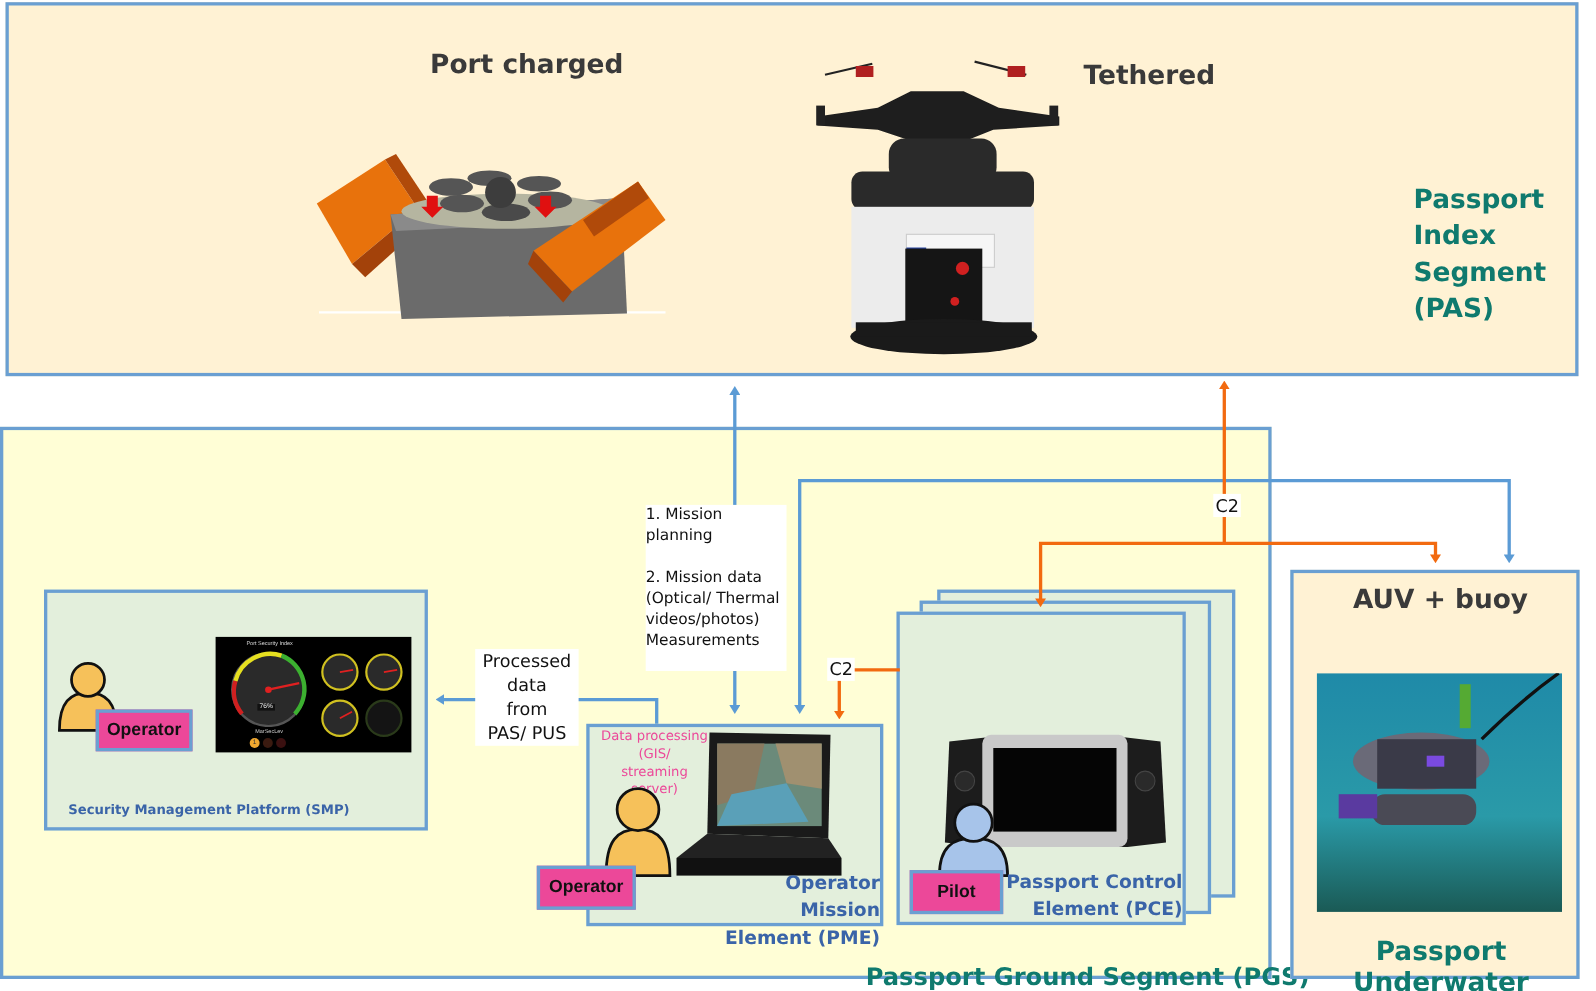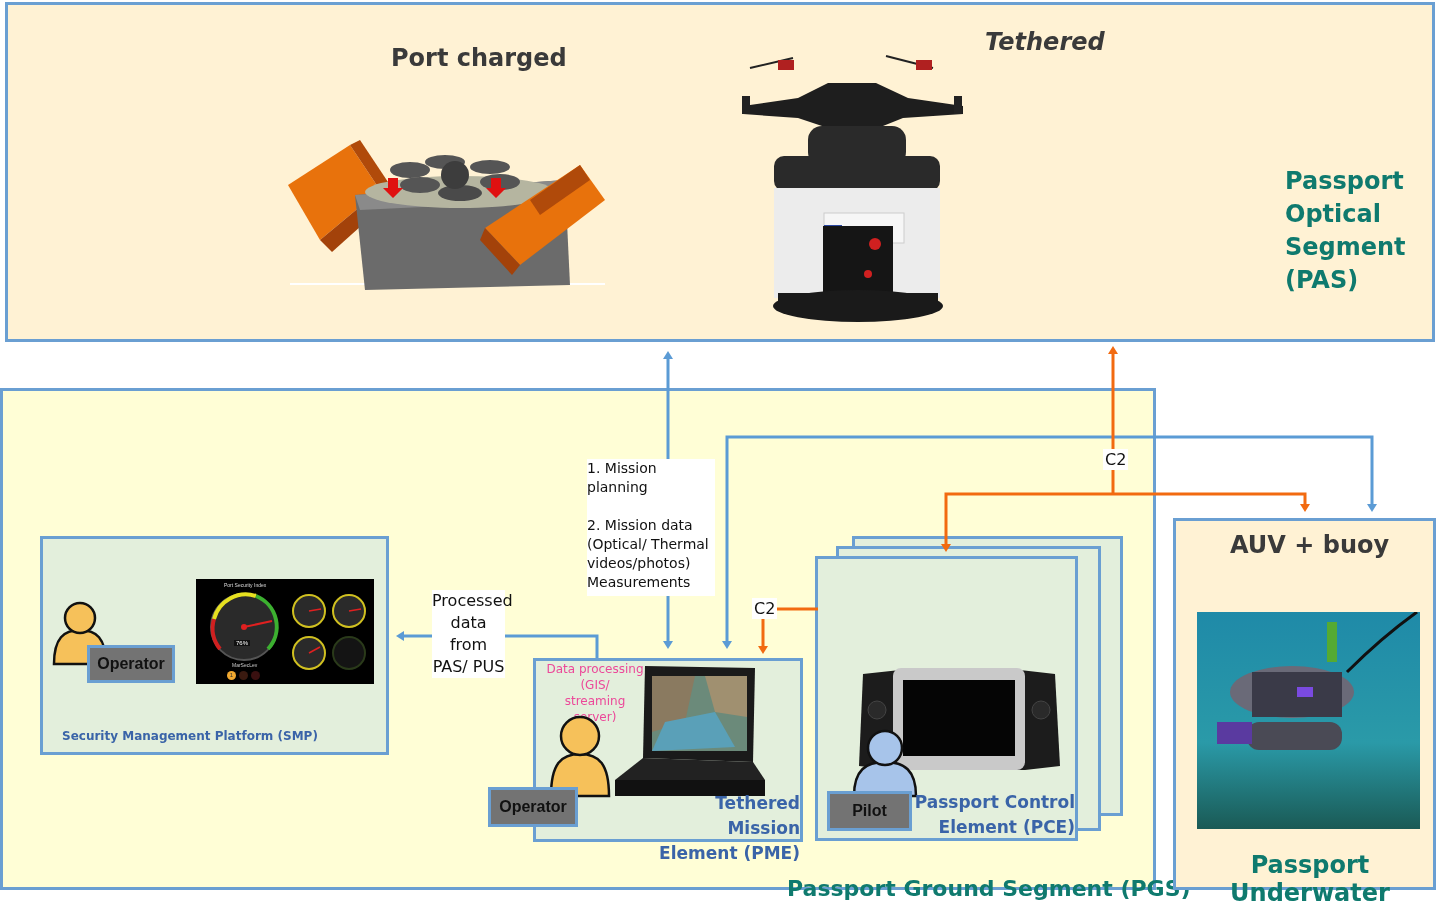--- a/index.html
+++ b/index.html
@@ -14,34 +14,34 @@
   .smp { left:40px; top:536px; width:349px; height:219px; }
   .pme { left:533px; top:658px; width:270px; height:184px; }
   .pce1 { left:852px; top:536px; width:271px; height:280px; }
   .pce2 { left:836px; top:546px; width:265px; height:285px; }
   .pce3 { left:815px; top:556px; width:263px; height:285px; }
   .title-dark { color:#3a3a3a; font-weight:bold; font-size:24px; font-family:"DejaVu Sans", sans-serif; }
   .title-teal { color:#0f7a6e; font-weight:bold; font-family:"DejaVu Sans", sans-serif;margin-top:20px; }
   .title-blue { color:#3a64a8; font-weight:bold; font-family:"DejaVu Sans", sans-serif; }
   .label-box { position:absolute; background:#ffffff; color:#111; font-size:14px; line-height:19px;
                font-family:"DejaVu Sans", sans-serif; }
-  .role { position:absolute; box-sizing:border-box; background:#737373; border:3px solid #6a9fd2;
+  .role { position:absolute; box-sizing:border-box; background:#ec4899; border:3px solid #6a9fd2;
           font-weight:bold; font-size:16px; display:flex; align-items:center; justify-content:center;
           font-family:"Liberation Sans", sans-serif; color:#111; }
   svg.overlay { position:absolute; left:0; top:0; pointer-events:none; }
 </style>
 </head>
 <body>
 
 <div class="seg pas"></div>
 <div class="abs title-dark" style="left:391px; top:44px;">Port charged</div>
-<div class="abs title-dark" style="left:985px; top:28px;font-style:italic;">Tethered</div>
+<div class="abs title-dark" style="left:985px; top:54px;">Tethered</div>
 <div class="abs title-teal" style="left:1285px; top:145px; font-size:24px; line-height:33px;">
   <div>Passport</div>
-  <div>Optical</div>
+  <div>Index</div>
   <div>Segment</div>
   <div>(PAS)</div>
 </div>
 
 <svg class="abs" style="left:280px; top:140px;" width="330" height="150">
   <line x1="10" y1="144" x2="325" y2="144" stroke="#ffffff" stroke-width="2"></line>
 
   <polygon points="8,45 70,5 100,50 40,100" fill="#e8720c"></polygon>
   <polygon points="40,100 100,50 110,60 52,112" fill="#a3420a"></polygon>
   <polygon points="70,5 80,0 110,45 100,50" fill="#b04a0a"></polygon>
@@ -148,21 +148,21 @@
   <polygon points="38,96 148,100 160,118 10,118" fill="#222"></polygon>
   <rect x="10" y="118" width="150" height="16" fill="#111"></rect>
 </svg>
 
 <svg class="abs" style="left:547px; top:714px;" width="66" height="86">
   <path d="M4,82 C4,50 14,40 33,40 C52,40 62,50 62,82 Z" fill="#f6c15a" stroke="#111" stroke-width="2.5"></path>
   <circle cx="33" cy="22" r="19" fill="#f6c15a" stroke="#111" stroke-width="2.5"></circle>
 </svg>
 <div class="role" style="left:488px; top:787px; width:90px; height:40px;">Operator</div>
 <div class="abs title-blue" style="left:640px; top:791px; font-size:17px; line-height:25px; text-align:right; width:160px;">
-  <div>Tethered Mission</div>
+  <div>Operator Mission</div>
   <div>Element (PME)</div>
 </div>
 
 <div class="box pce1"></div>
 <div class="box pce2"></div>
 <div class="box pce3"></div>
 
 <svg class="abs" style="left:855px; top:666px;" width="208" height="110">
   <path d="M8,8 L45,4 L165,4 L200,8 L205,100 L170,104 L40,104 L4,100 Z" fill="#1c1c1c"></path>
   <rect x="38" y="2" width="132" height="102" rx="8" fill="#c9c9c9"></rect>
@@ -219,28 +219,28 @@
   <polyline points="597,658 597,636 400,636" stroke="#5b9bd5" stroke-width="3" fill="none" marker-end="url(#ab)"></polyline>
 
   <polyline points="727,645 727,437 1372,437 1372,508" stroke="#5b9bd5" stroke-width="3" fill="none" marker-start="url(#ab)" marker-end="url(#ab)"></polyline>
 
   <line x1="1113" y1="494" x2="1113" y2="350" stroke="#f26a10" stroke-width="3" marker-end="url(#ao)"></line>
   <polyline points="946,548 946,494 1305,494 1305,508" stroke="#f26a10" stroke-width="3" fill="none" marker-start="url(#ao)" marker-end="url(#ao)"></polyline>
 
   <polyline points="818,609 763,609 763,650" stroke="#f26a10" stroke-width="3" fill="none" marker-end="url(#ao)"></polyline>
 </svg>
 
-<div class="label-box" style="left:587px; top:459px; width:128px; padding-bottom:4px;">
+<div class="label-box" style="left:587px; top:459px; width:128px; padding-bottom:18px;">
   <div>1. Mission planning</div>
   <div style="height:19px;"></div>
   <div>2. Mission data</div>
   <div>(Optical/ Thermal</div>
   <div>videos/photos)</div>
   <div>Measurements</div>
 </div>
-<div class="label-box" style="left:432px; top:590px; width:73px; text-align:center; font-size:16px; line-height:22px;">
+<div class="label-box" style="left:432px; top:590px; width:94px; text-align:center; font-size:16px; line-height:22px;">
   <div>Processed</div>
   <div>data</div>
   <div>from</div>
   <div>PAS/ PUS</div>
 </div>
 <div class="label-box" style="left:1103px; top:449px; font-size:16px; padding:1px 2px;">C2</div>
 <div class="label-box" style="left:752px; top:598px; font-size:16px; padding:1px 2px;">C2</div>
 
 </body></html>

